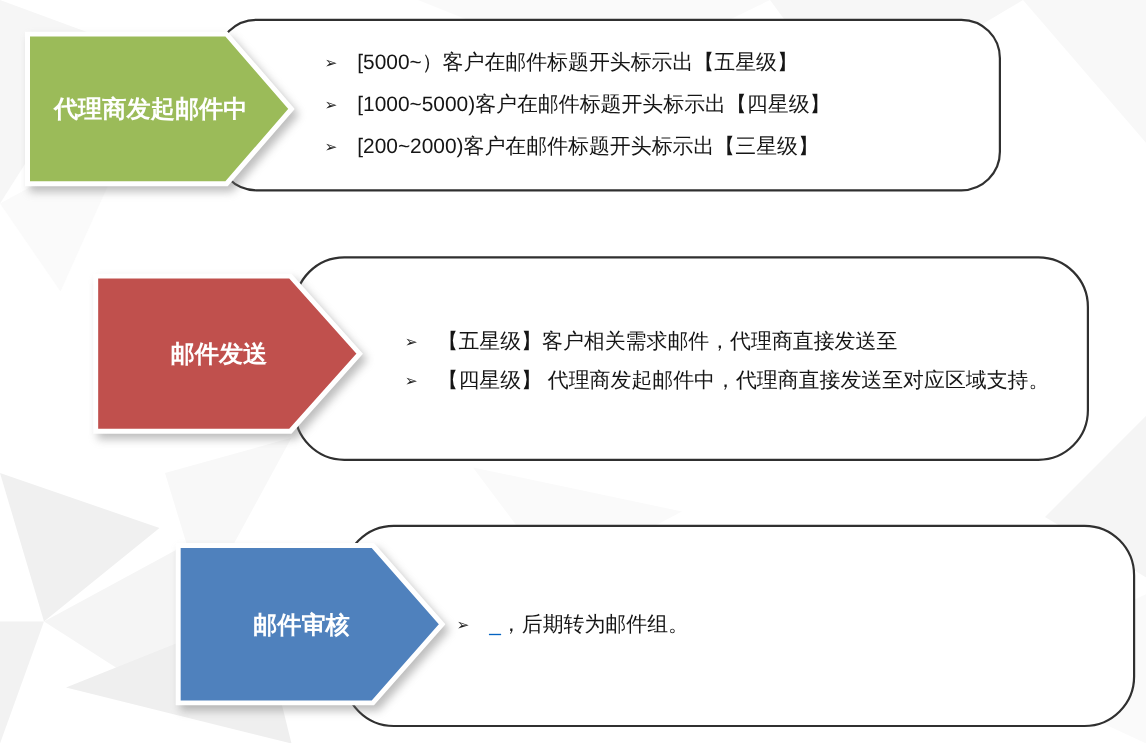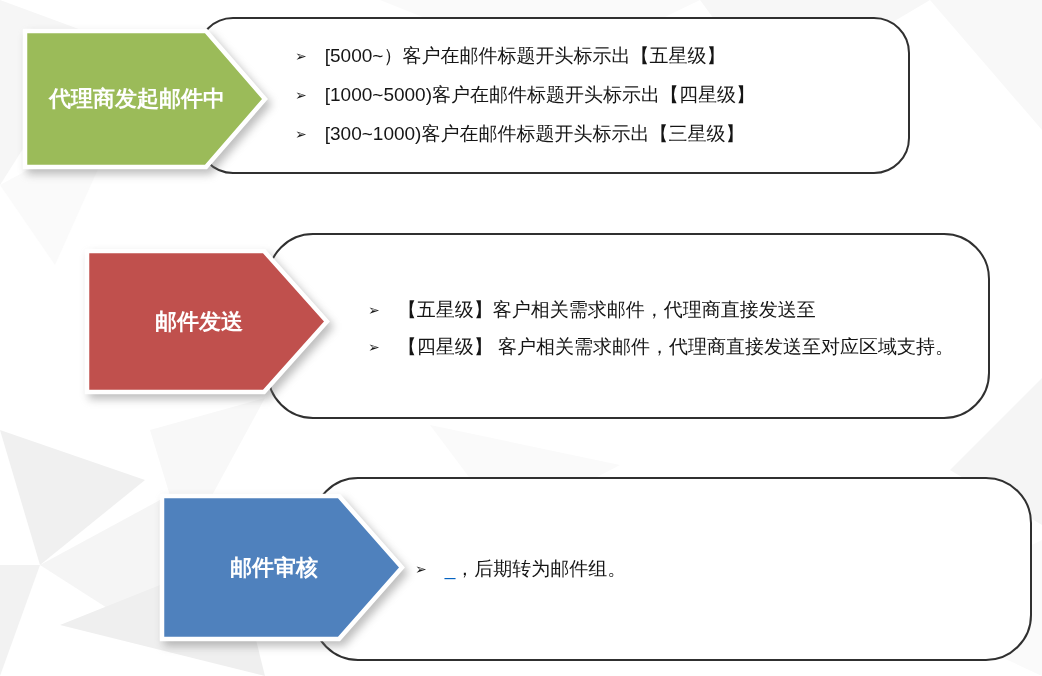--- a/index.html
+++ b/index.html
@@ -66,34 +66,34 @@
       <li class="bline">
         <span class="marker">➢</span>
         <span>[5000~）客户在邮件标题开头标示出【五星级】</span>
       </li>
       <li class="bline">
         <span class="marker">➢</span>
         <span>[1000~5000)客户在邮件标题开头标示出【四星级】</span>
       </li>
       <li class="bline">
         <span class="marker">➢</span>
-        <span>[300~1000)客户在邮件标题开头标示出【三星级】</span>
+        <span>[200~2000)客户在邮件标题开头标示出【三星级】</span>
       </li>
     </ul>
   </div>
 
   <div class="bubble bubble2">
     <ul class="bullets">
       <li class="bline">
         <span class="marker">➢</span>
         <span>【五星级】客户相关需求邮件，代理商直接发送至</span>
       </li>
       <li class="bline">
         <span class="marker">➢</span>
-        <span>【四星级】 客户相关需求邮件，代理商直接发送至对应区域支持。</span>
+        <span>【四星级】 代理商发起邮件中，代理商直接发送至对应区域支持。</span>
       </li>
     </ul>
   </div>
 
   <div class="bubble bubble3">
     <ul class="bullets">
       <li class="bline">
         <span class="marker">➢</span>
           <span class="link-mark">_</span>
           <span>，后期转为邮件组。</span>

